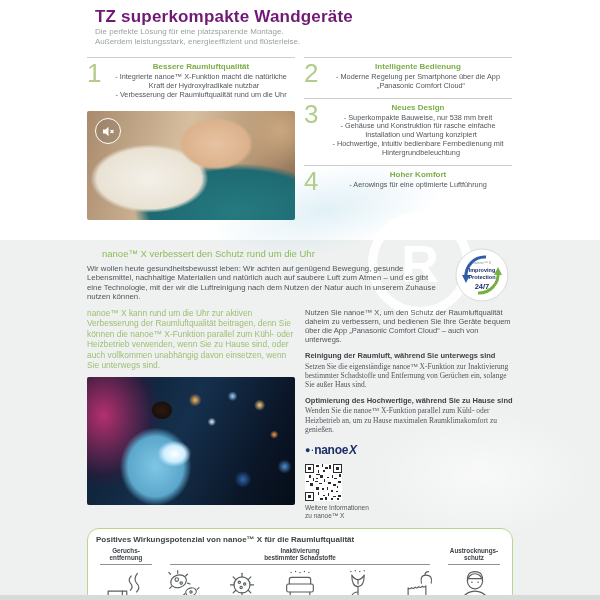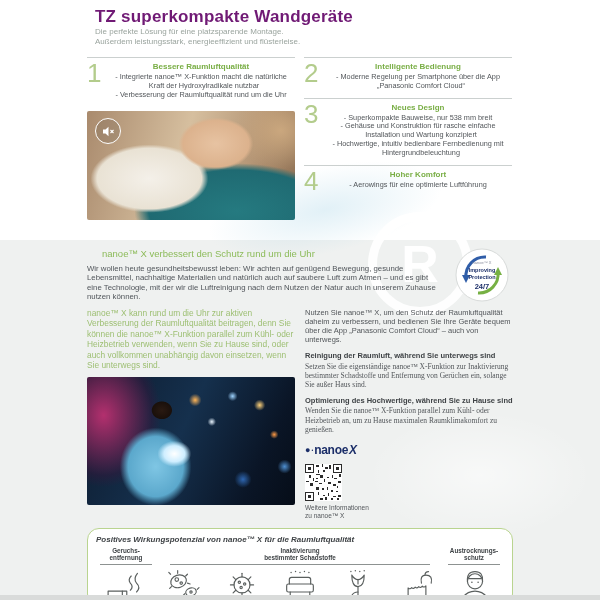--- a/index.html
+++ b/index.html
@@ -60,21 +60,21 @@
   .rh{font-size:7.5px;line-height:9.2px;color:#3f4346;font-weight:bold;margin:7px 0 0;}
   .rp2{margin-top:1px;font-family:Liberation Serif, serif;}
   .nanoe-logo{margin-top:9px;color:#1c2f69;display:flex;align-items:center;}
   .logo-dot{font-size:9px;margin:0 1px 0 0;}
   .logo-word{font-size:12px;font-weight:bold;letter-spacing:-.3px;}
   .logo-x{font-size:12px;font-weight:bold;font-style:italic;margin-left:1px;}
   .qr{margin-top:7px;display:block;}
   .qr-caption{margin-top:3px;font-size:6.5px;line-height:8px;color:#52565a;}
   
   .pot-box{margin-top:8px;border:1.5px solid #b9d48f;border-radius:12px;background:#fff;padding:6px 8px 5px;}
-  .pot-title{font-size:8px;font-weight:bold;color:#3f4346;font-style:italic;}
+  .pot-title{font-size:8px;font-weight:bold;color:#3f4346;}
   .groups-row{display:flex;margin-top:3px;}
   .group{border-bottom:1px solid #8d9291;padding-bottom:2px;text-align:center;
          font-size:6.3px;line-height:7.4px;font-weight:bold;color:#3f4346;}
   .g1{flex:1;margin:0 4px;}
   .g2{flex:5;margin:0 14px;}
   .g3{flex:1;margin:0 4px;}
   .items-row{display:flex;margin-top:3px;}
   .item{flex:1;text-align:center;}
   .bottom-strip{position:absolute;left:0;bottom:0;width:600px;height:5px;background:#d9dbda;z-index:3;}
   

